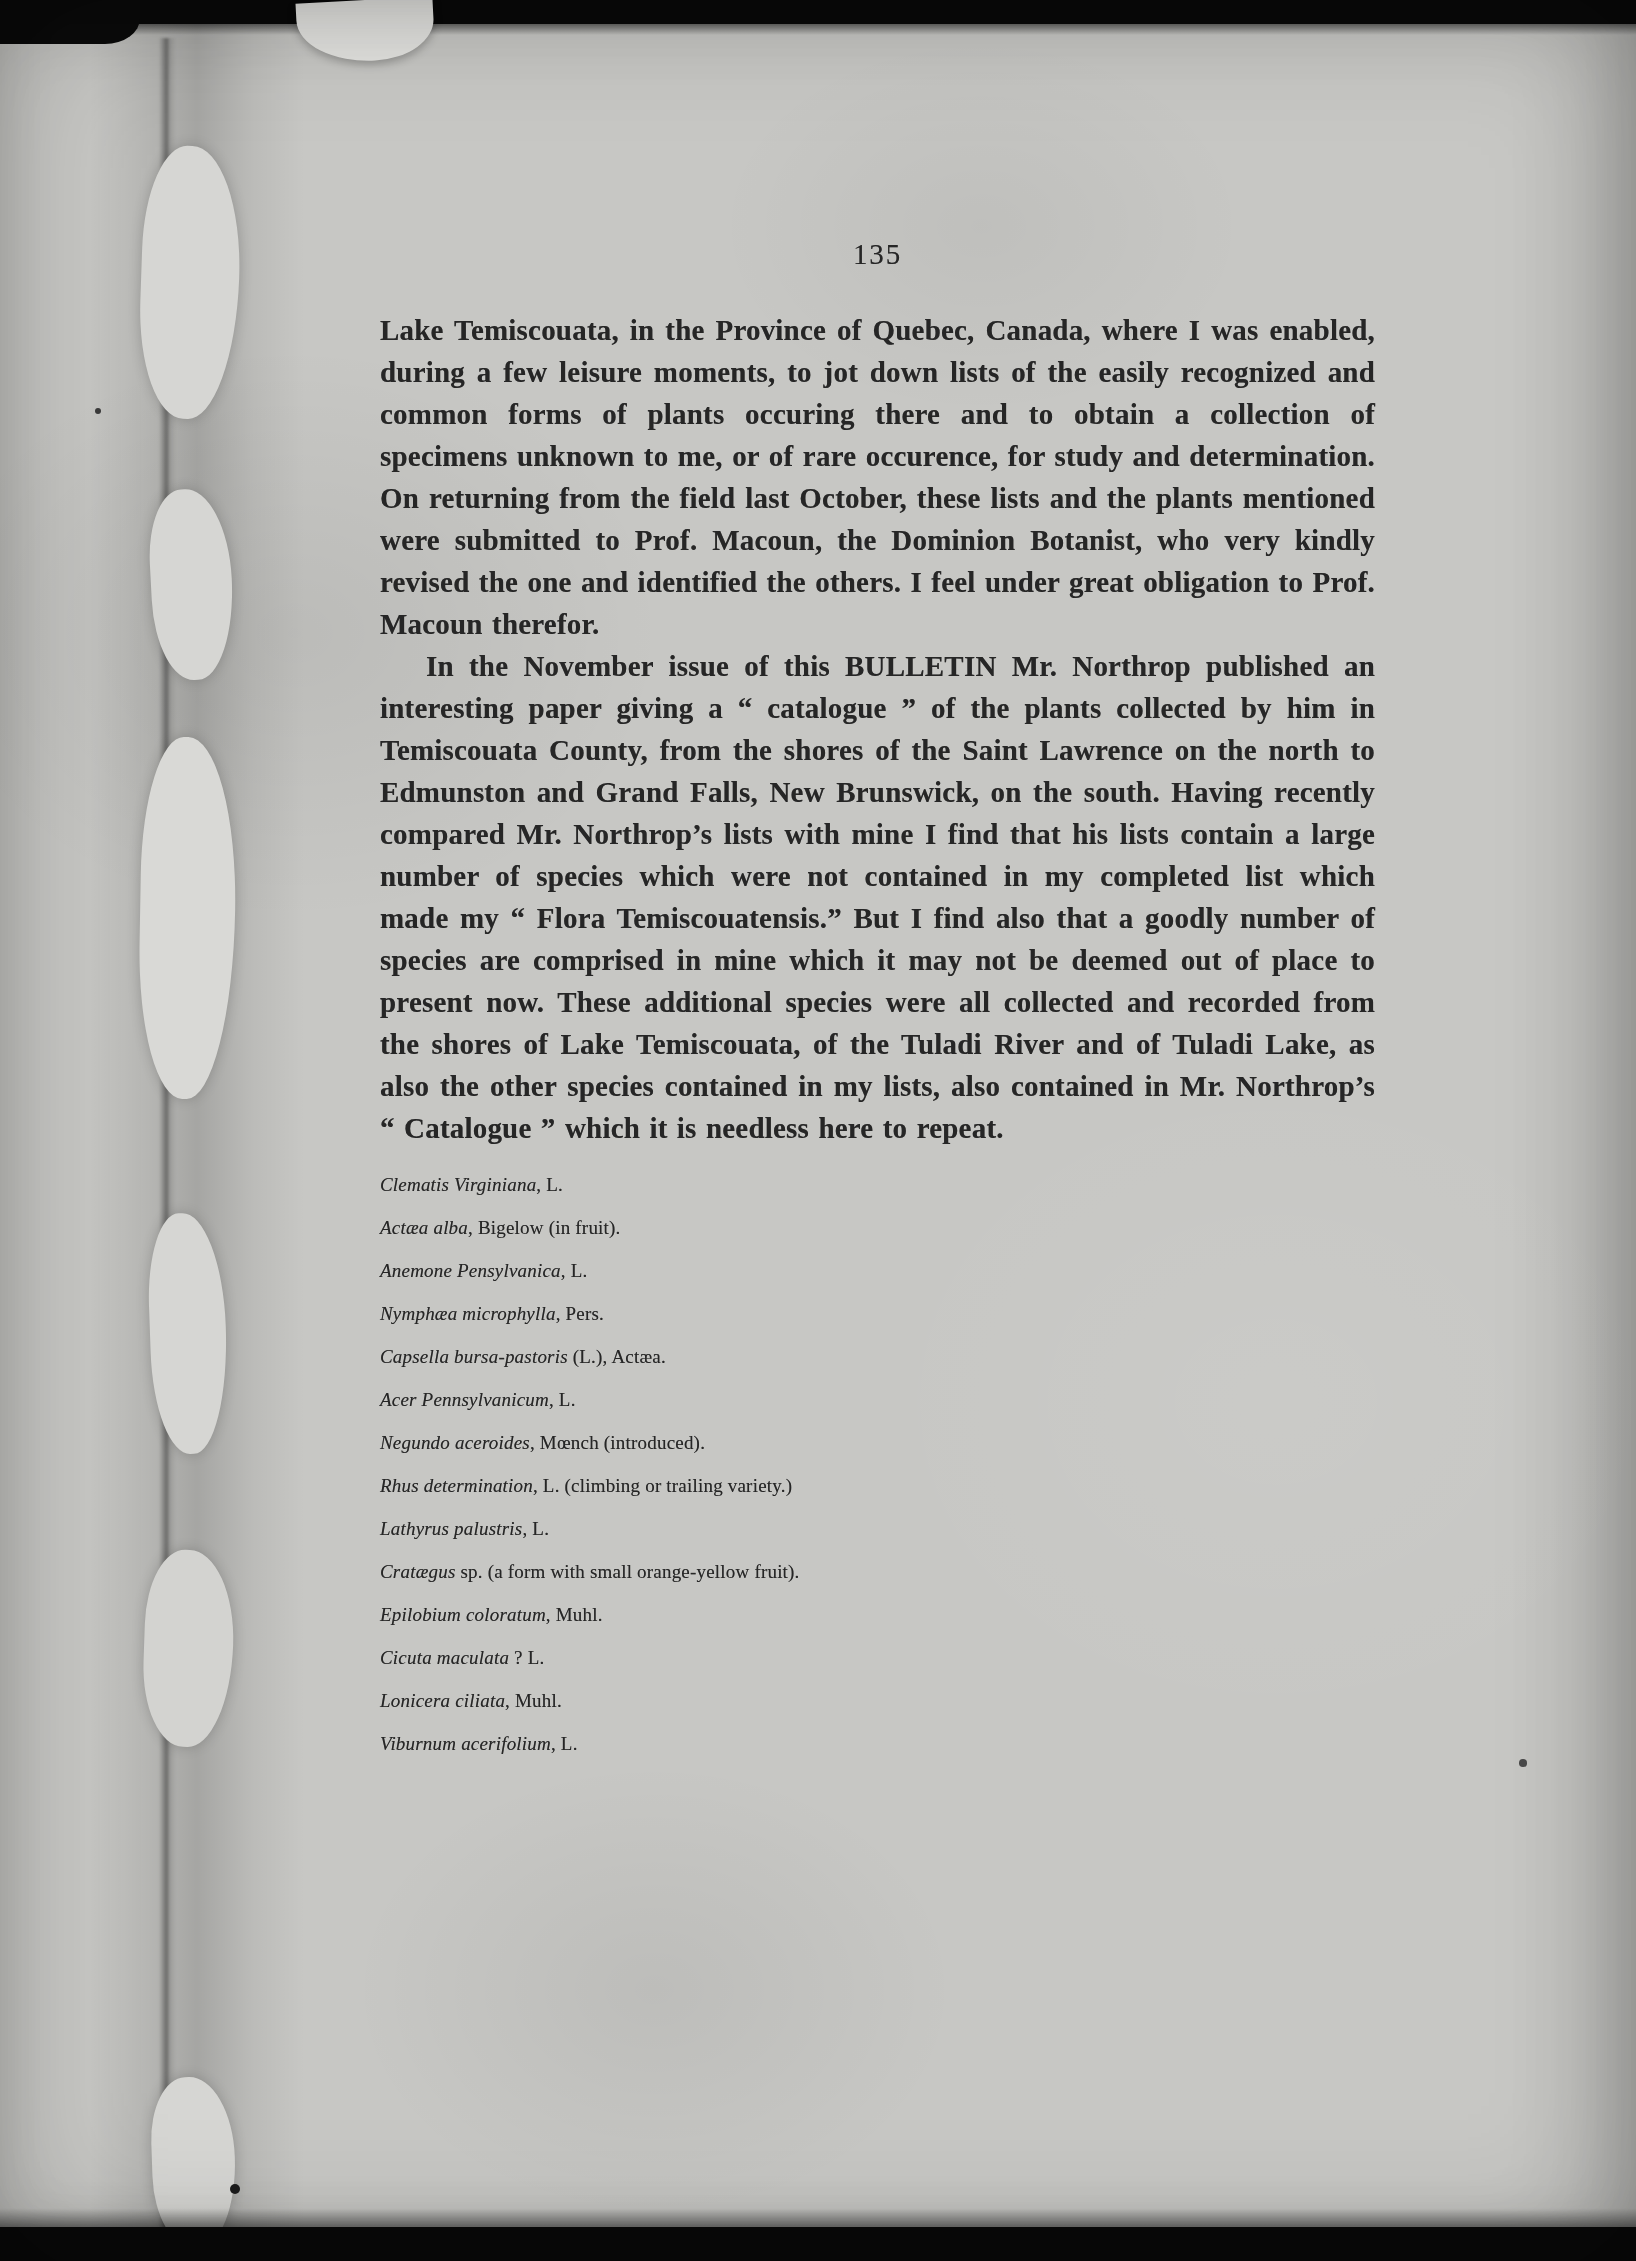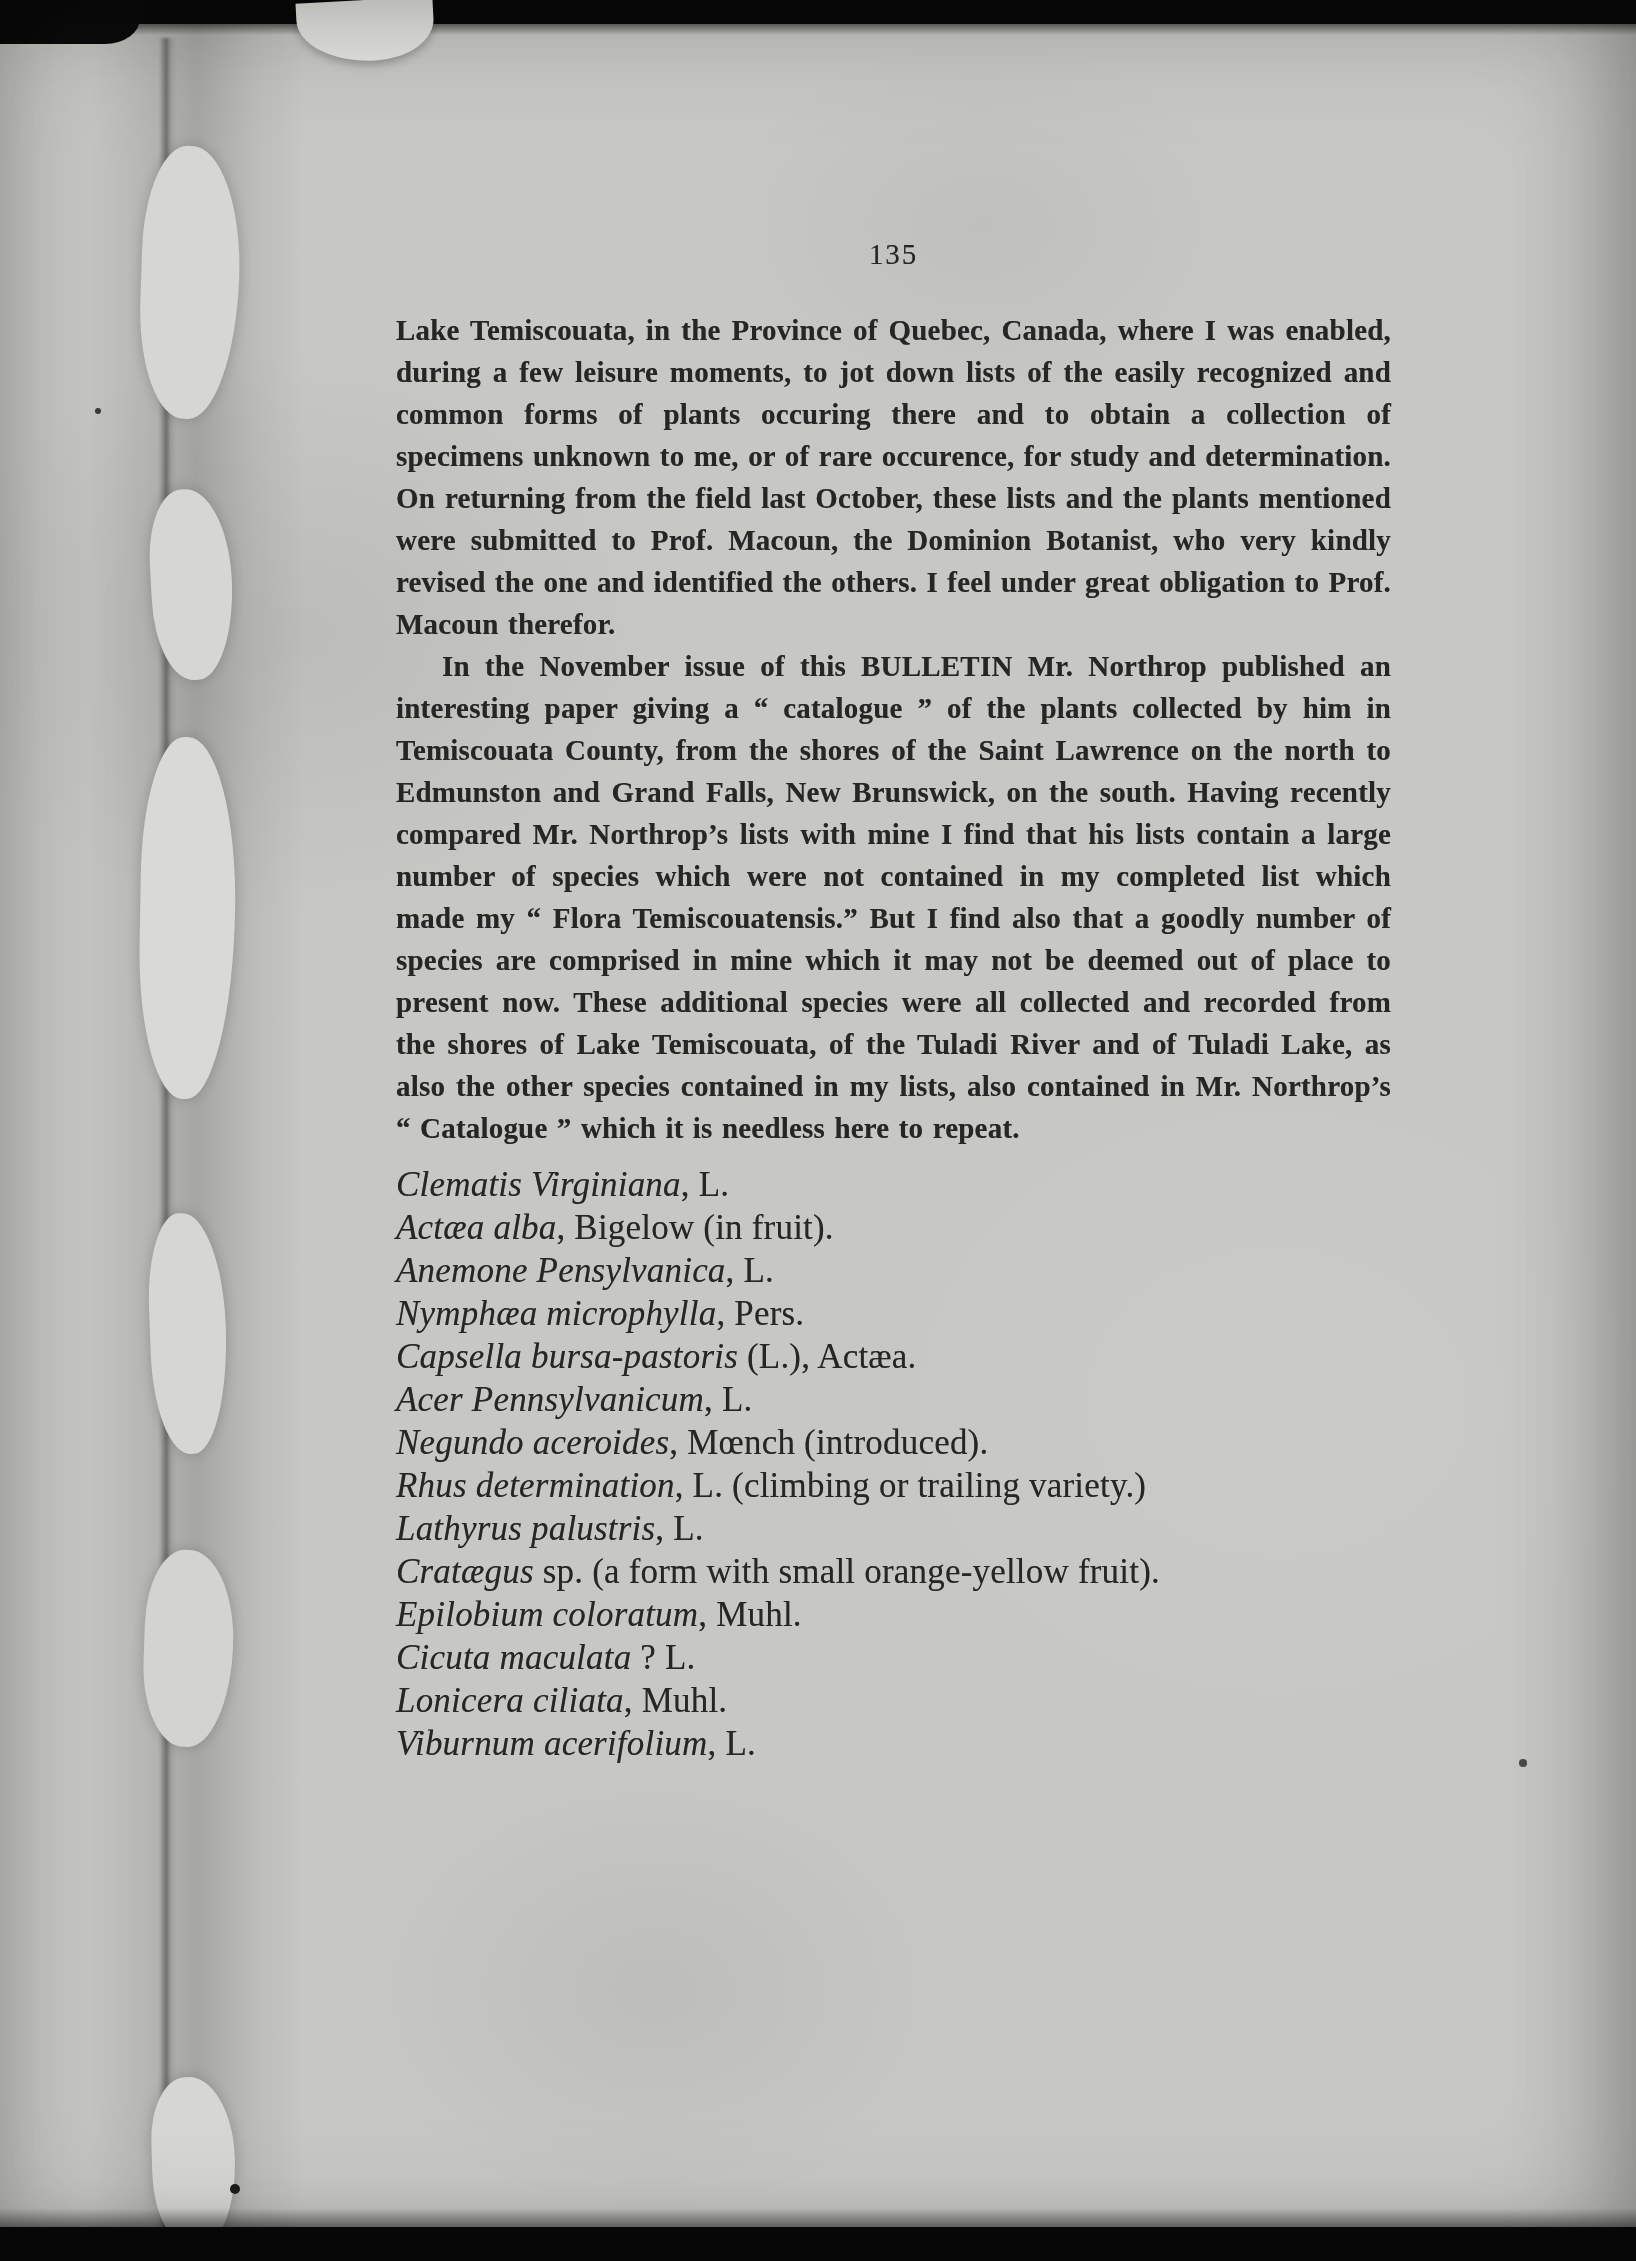--- a/index.html
+++ b/index.html
@@ -53,28 +53,28 @@
   .tape.t4 { left:150px; top:1213px; width:76px; height:241px; transform:rotate(-2deg); }
   .tape.t5 { left:144px; top:1550px; width:89px; height:197px; transform:rotate(2deg); background:#d3d3d0; }
   .tape.t6 { left:152px; top:2077px; width:83px; height:171px; transform:rotate(-2deg); }
 
   .speck { position:absolute; border-radius:50%; background:#1d1d1d; }
   .speck.s1 { left:230px; top:2184px; width:10.2px; height:10.2px; }
   .speck.s2 { left:95px; top:408px;  width:6.4px; height:6.4px; background:#3a3a3a; }
   .speck.s3 { left:1519px; top:1759px; width:7.6px; height:7.6px; background:#4a4a4a; }
 
   
-  .page-content { position:absolute; left:396px; top:236px; width:995px;
+  .page-content { position:absolute; left:380px; top:236px; width:995px;
     color:#262626; text-shadow:0 0 0.6px rgba(38,38,38,0.45); }
   .page-number { text-align:center; font-size:29px; line-height:36px; letter-spacing:1.9px;
     margin-bottom:37px; }
   .para { font-size:29px; line-height:42px; text-align:justify; word-spacing:1.9px; letter-spacing:0.2px;font-weight:bold; }
   .para.indent { text-indent:46px; }
   .species-list { margin-top:14px; }
-  .sp { font-size:35px; line-height:43px; letter-spacing:0.2px; }
+  .sp { font-size:19px; line-height:43px; letter-spacing:0.2px; }
   .i { font-style:italic; }
 </style>
 </head>
 <body>
 
 <div class="scan">
 
   <div class="gutter-shade"></div>
   <div class="fold"></div>
   <div class="tape t1"></div>

